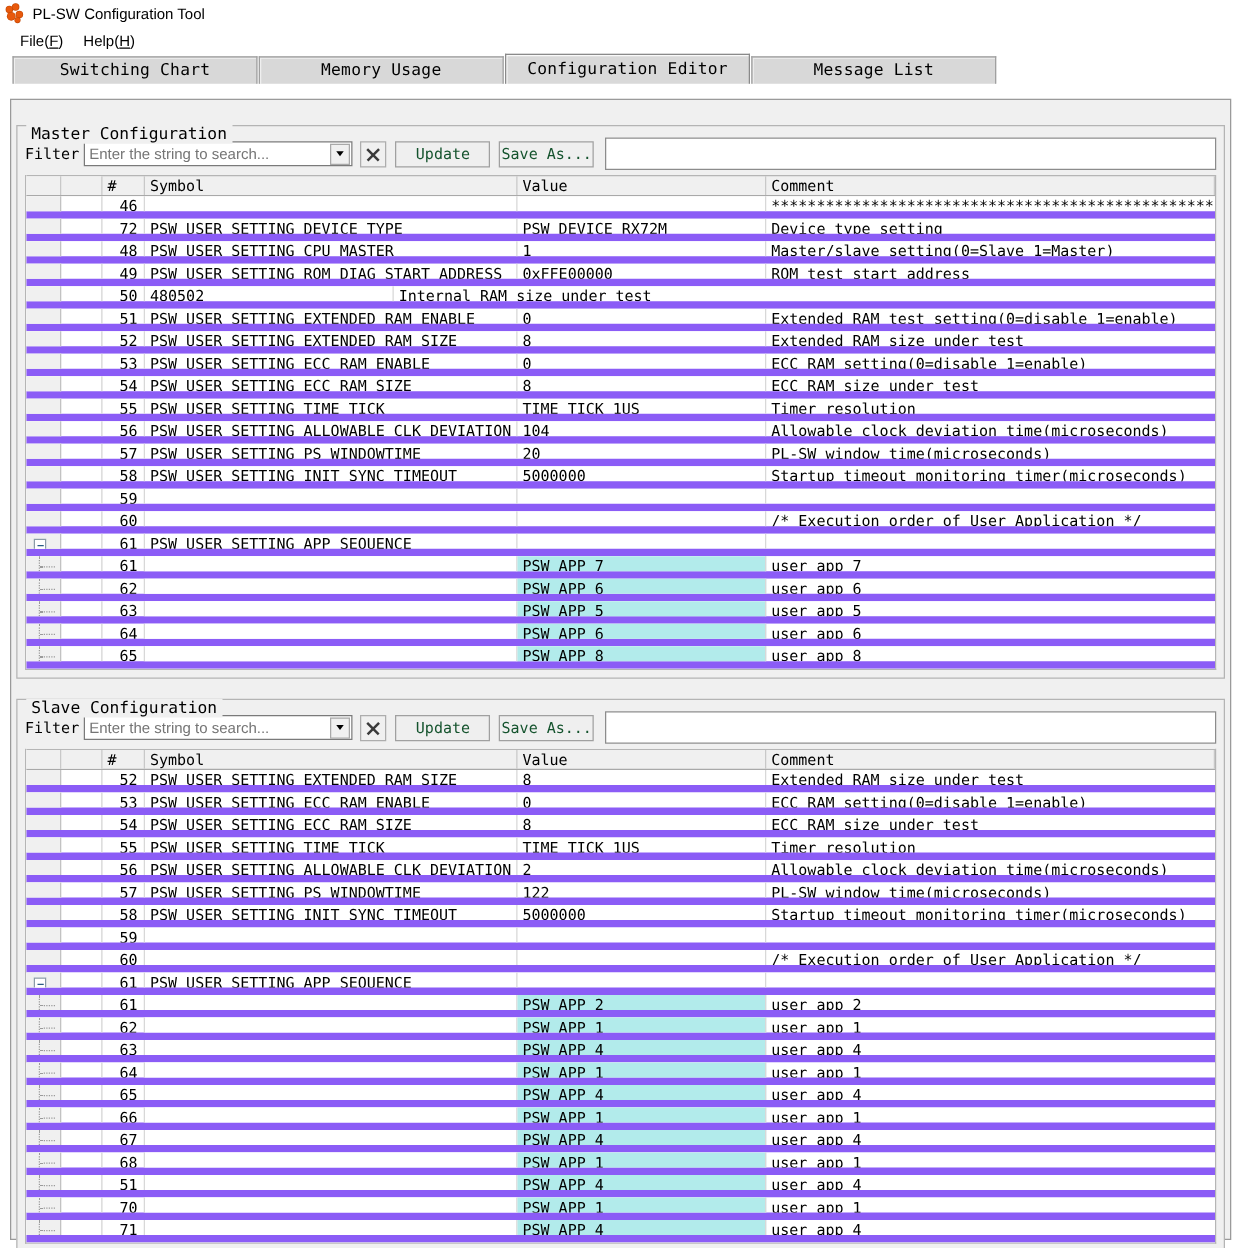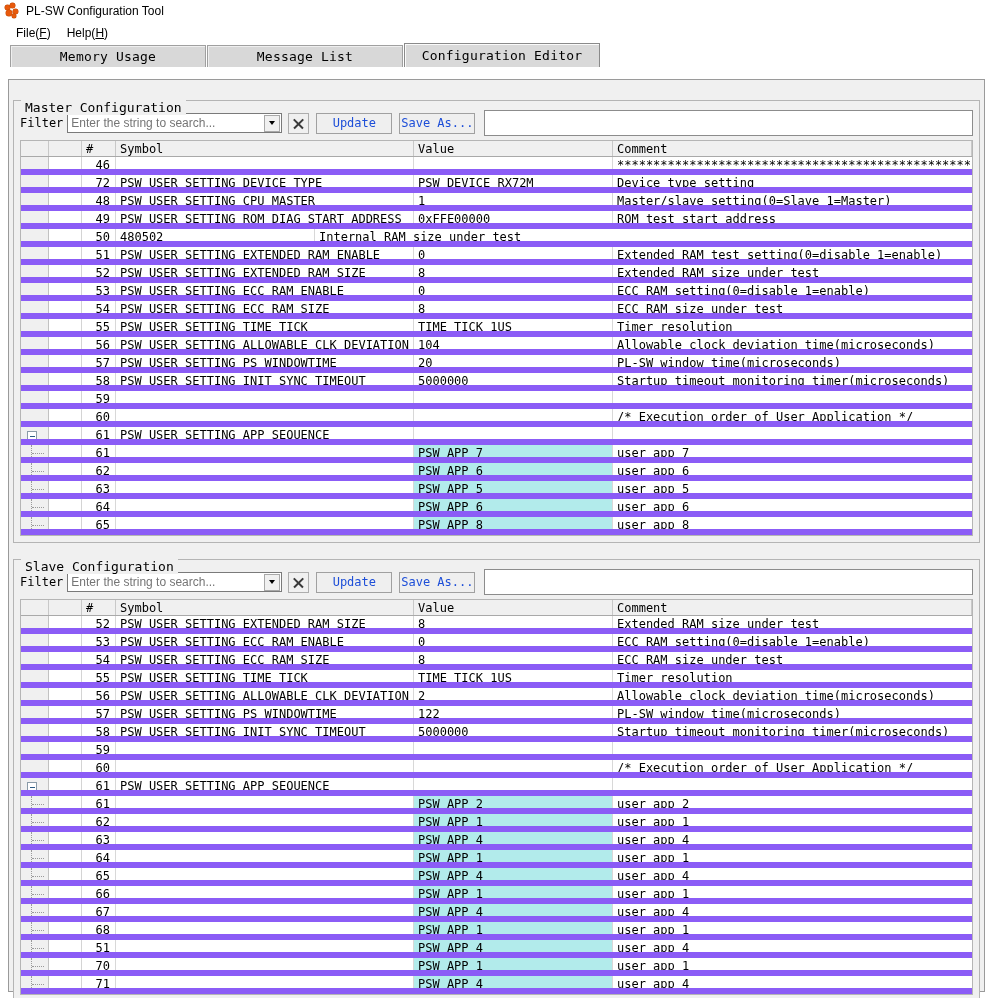--- a/index.html
+++ b/index.html
@@ -171,21 +171,21 @@
   .xbtn::before { transform: rotate(45deg); }
   .xbtn::after  { transform: rotate(-45deg); }
   .btn {
     height: 21px;
     min-width: 76px;
     margin-left: 7px;
     background: #efefef;
     border: 1px solid #a0a0a0;
     font-family: "DejaVu Sans Mono", monospace;
     font-size: 12px;
-    color: #1d4ed8;
+    color: #14532d;
     text-align: center;
     line-height: 19px;
     cursor: default;
   }
   .wide-text {
     flex: 1;
     height: 26px;
     margin-left: 9px;
     margin-right: 0;
     background: #ffffff;
@@ -289,23 +289,24 @@
   </div>
   <div id="title-text">PL-SW Configuration Tool</div>
 </div>
 
 <div id="menubar">
   <div class="menu-item">File(<u>F</u>)</div>
   <div class="menu-item">Help(<u>H</u>)</div>
 </div>
 
 <div id="tabstrip">
+  <div class="tab">Switching Chart</div>
   <div class="tab">Memory Usage</div>
+  <div class="tab selected">Configuration Editor</div>
   <div class="tab">Message List</div>
-  <div class="tab selected">Configuration Editor</div>
 </div>
 
 <div id="client">
 
   <div class="groupbox">
     <div class="gb-title">Master Configuration</div>
     <div class="gb-frame">
 
       <div class="toolbar">
         <div class="lbl">Filter</div>

